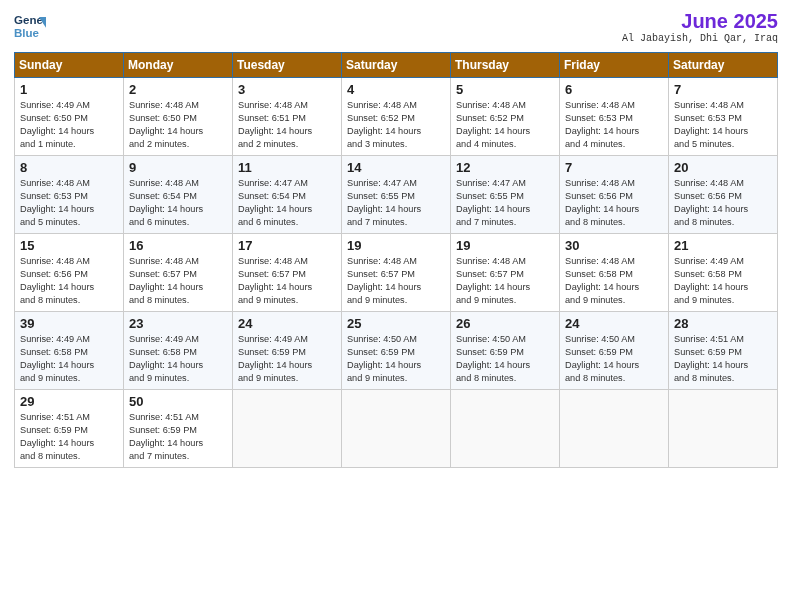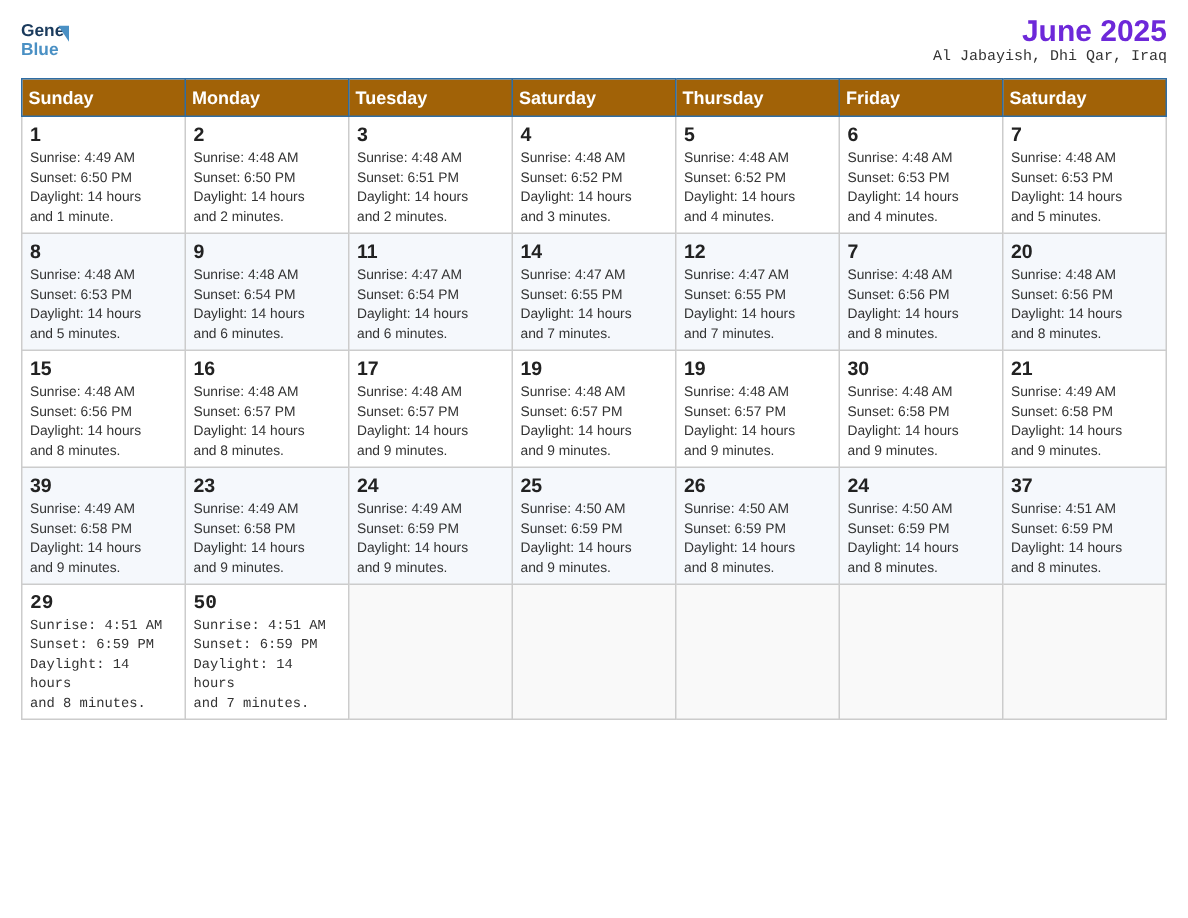--- a/index.html
+++ b/index.html
@@ -80,21 +80,20 @@
     .day-info {
       line-height: 1.4;
       color: #333;
       font-size: 9.2px;
     }
     .empty-cell {
       background: #f9f9f9 !important;
     }
     .last-row td {
       height: 68px;
-      font-family: Liberation Mono, monospace;
     }
   </style>
 </head>
 <body>
 
 <div class="page">
   <div class="header">
     <div class="logo">
       <svg class="logo-icon" viewBox="0 0 36 36" xmlns="http://www.w3.org/2000/svg">
         <text x="0" y="16" font-size="13" font-weight="bold" fill="#1a3a5c" font-family="Arial">General</text>
@@ -311,21 +310,21 @@
 and 8 minutes.</div>
           </td>
           <td>
             <span class="day-number">24</span>
             <div class="day-info" style="white-space: pre-line;">Sunrise: 4:50 AM
 Sunset: 6:59 PM
 Daylight: 14 hours
 and 8 minutes.</div>
           </td>
           <td>
-            <span class="day-number">37</span>
+            <span class="day-number">28</span>
             <div class="day-info" style="white-space: pre-line;">Sunrise: 4:51 AM
 Sunset: 6:59 PM
 Daylight: 14 hours
 and 8 minutes.</div>
           </td>
         </tr>
         <tr class="last-row">
           <td>
             <span class="day-number">29</span>
             <div class="day-info" style="white-space: pre-line;">Sunrise: 4:51 AM

